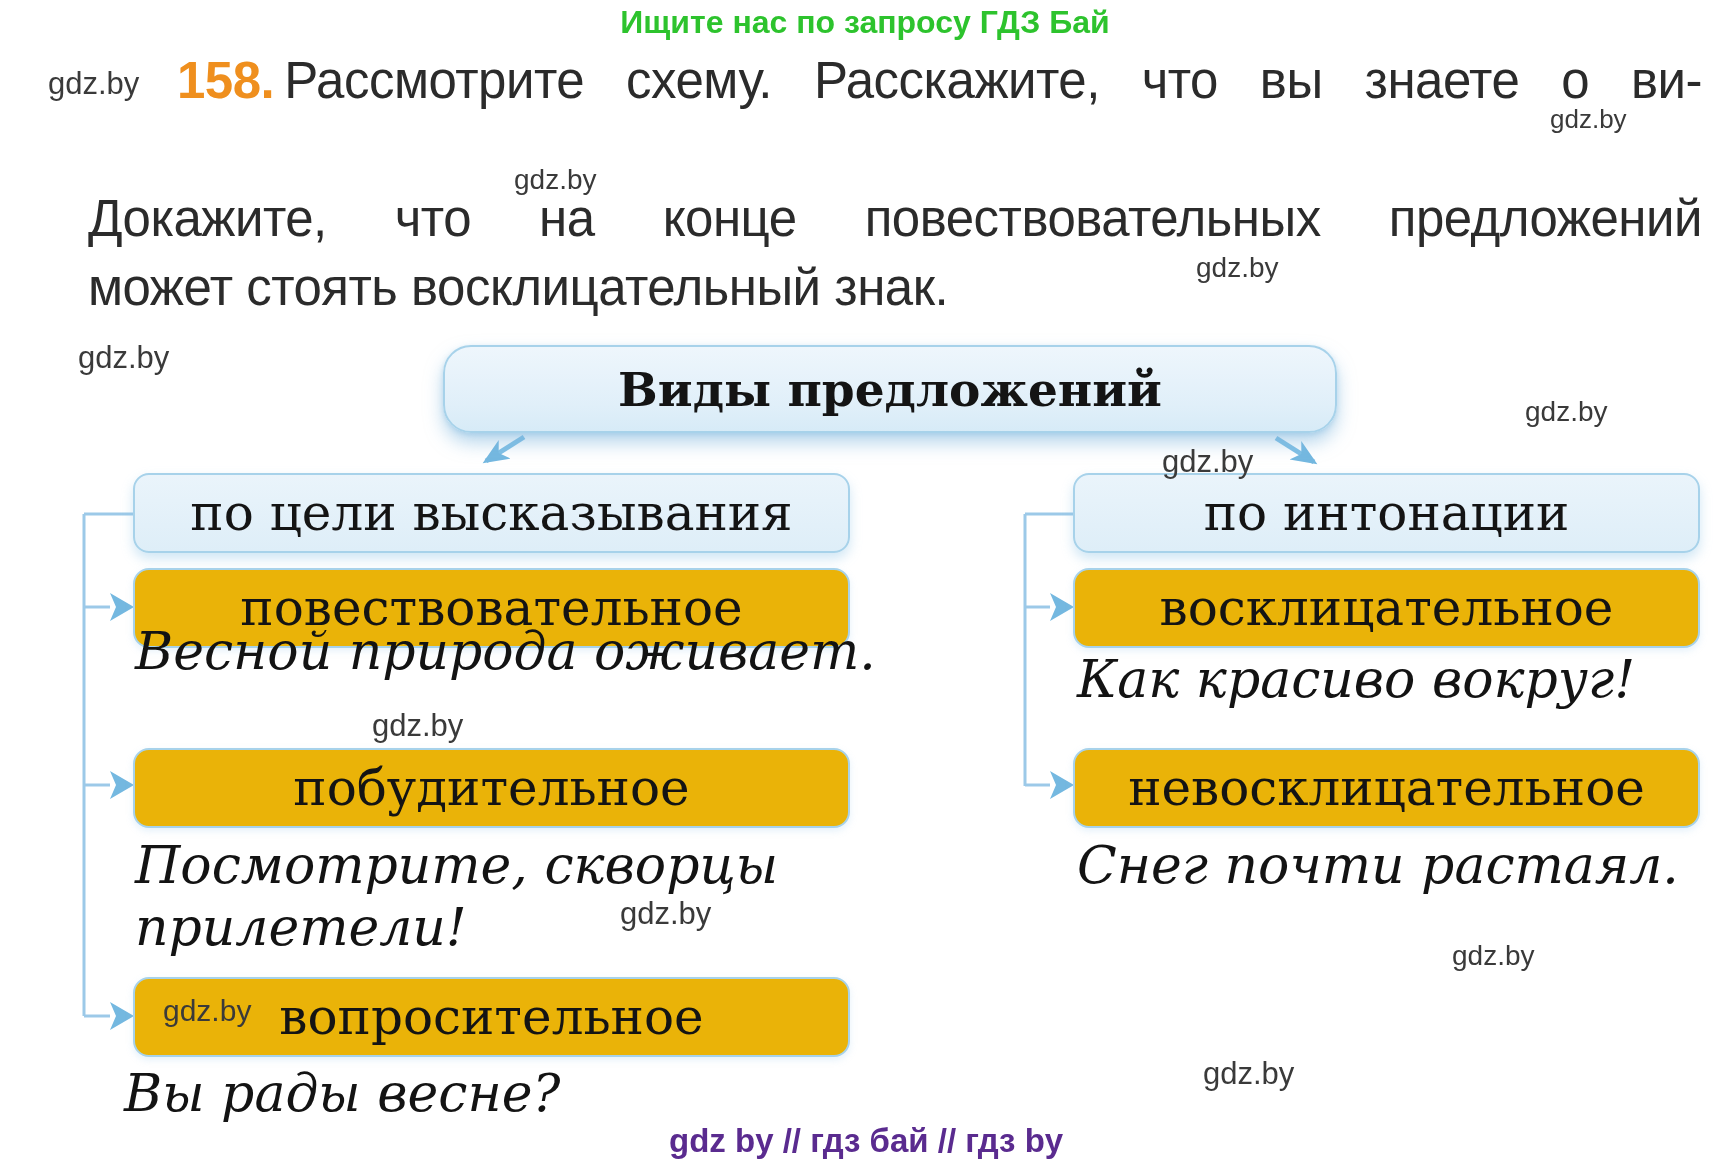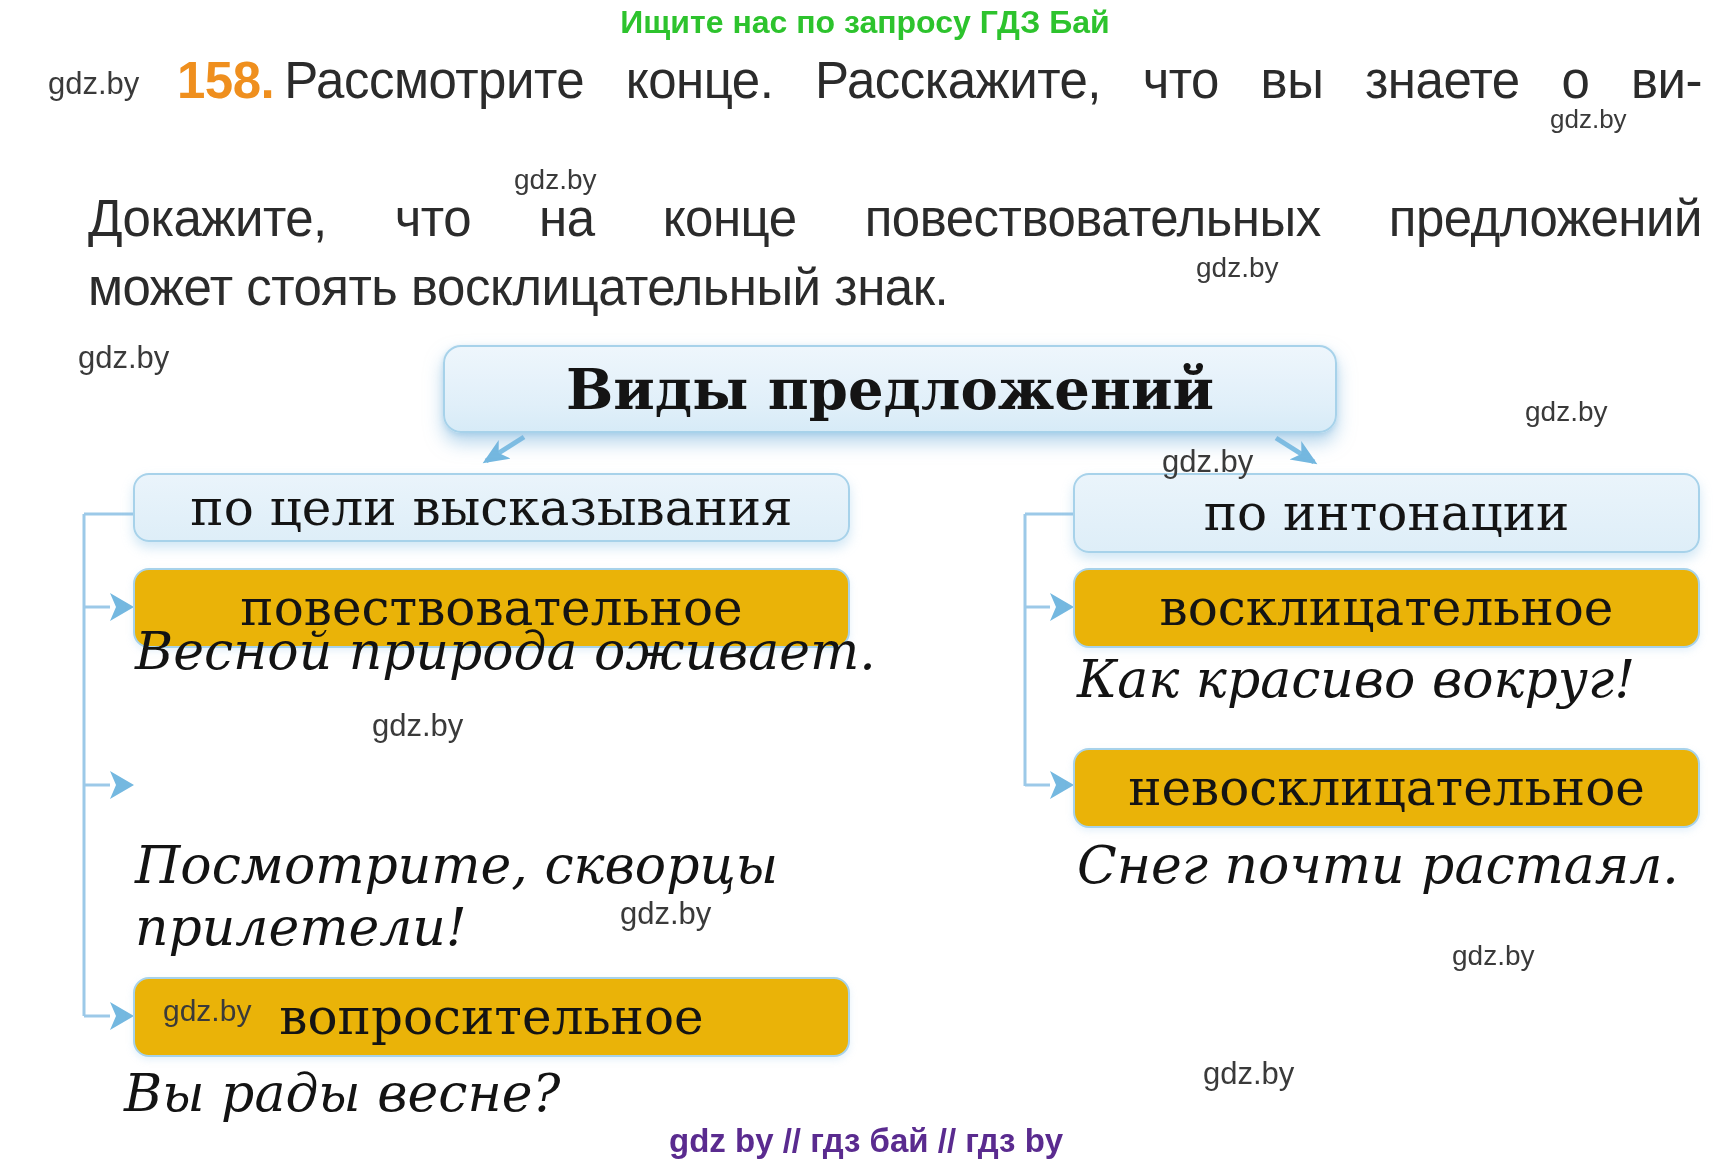--- a/index.html
+++ b/index.html
@@ -25,21 +25,21 @@
     position:absolute;color:#3a3a3a;font-family:"Liberation Sans",sans-serif;
     font-weight:400;white-space:nowrap;
   }
   
   .dbox{
     position:absolute;box-sizing:border-box;border:2px solid #a7d2ea;border-radius:16px;
     display:flex;align-items:center;justify-content:center;
     font-family:"DejaVu Serif","Liberation Serif",serif;color:#141414;
   }
   .dbox.title{
-    border-radius:18px;font-weight:700;font-size:56px;
+    border-radius:28px;font-weight:700;font-size:47px;
     background:linear-gradient(180deg,#eef6fc 0%,#e0eff9 70%,#d7ebf7 100%);
     box-shadow:0 10px 18px rgba(125,182,222,.55),0 2px 5px rgba(125,182,222,.35);
   }
   .dbox.cat{
     font-size:50px;
     background:linear-gradient(180deg,#eaf4fb 0%,#deeef8 100%);
     box-shadow:0 6px 12px rgba(140,195,230,.4);
   }
   .dbox.leaf{
     font-size:50px;background:#eab308;
@@ -59,21 +59,21 @@
 </head>
 <body>
 
 <div class="canvas">
 
   <div class="promo" style="color:#2dc32d;">
     <span>Ищите нас по запросу ГДЗ Бай</span>
   </div>
 
   <div class="exline" style="left:177px;top:52px;width:1525px;">
-    <span class="ex-num" style="color:#ef8f1e;">158.</span><span>Рассмотрите конце. Расскажите, что вы знаете о ви-</span>
+    <span class="ex-num" style="color:#ef8f1e;">158.</span><span>Рассмотрите схему. Расскажите, что вы знаете о ви-</span>
   </div>
   <div class="exline" style="left:88px;top:190px;width:1614px;">Докажите, что на конце повествовательных предложений</div>
   <div class="exline last" style="left:88px;top:259px;width:1614px;">может стоять восклицательный знак.</div>
 
   <svg class="svg-overlay" viewBox="0 0 1730 1162" xmlns="http://www.w3.org/2000/svg">
     <defs>
       <marker id="ah" markerUnits="userSpaceOnUse" markerWidth="34" markerHeight="34" refX="22" refY="11" orient="auto">
         <path d="M0,0 L26,11 L0,22 L7,11 Z" fill="#74b8e0"></path>
       </marker>
     </defs>
@@ -103,28 +103,31 @@
     <g fill="#74b8e0">
       <polygon points="1050,593 1074,607 1050,621 1056,607"></polygon>
       <polygon points="1050,771 1074,785 1050,799 1056,785"></polygon>
     </g>
   </svg>
 
   <div class="dbox title" style="left:443px;top:345px;width:894px;height:88px;">
     <span>Виды предложений</span>
   </div>
 
-  <div class="dbox cat" style="left:133px;top:473px;width:717px;height:69px;">
+  <div class="dbox cat" style="left:133px;top:473px;width:717px;height:80px;">
     <span>по цели высказывания</span>
   </div>
   <div class="dbox leaf" style="left:133px;top:568px;width:717px;height:80px;">
     <span>повествовательное</span>
   </div>
   <div class="example" style="left:135px;top:620px;">Весной природа оживает.</div>
 
+  <div class="dbox leaf" style="left:133px;top:748px;width:717px;height:80px;">
+    <span>побудительное</span>
+  </div>
   <div class="example" style="left:135px;top:834px;">Посмотрите, скворцы</div>
   <div class="example" style="left:135px;top:896px;">прилетели!</div>
 
   <div class="dbox leaf" style="left:133px;top:977px;width:717px;height:80px;">
     <span>вопросительное</span>
   </div>
   <div class="example" style="left:124px;top:1062px;">Вы рады весне?</div>
 
   <div class="dbox cat" style="left:1073px;top:473px;width:627px;height:80px;">
     <span>по интонации</span>

